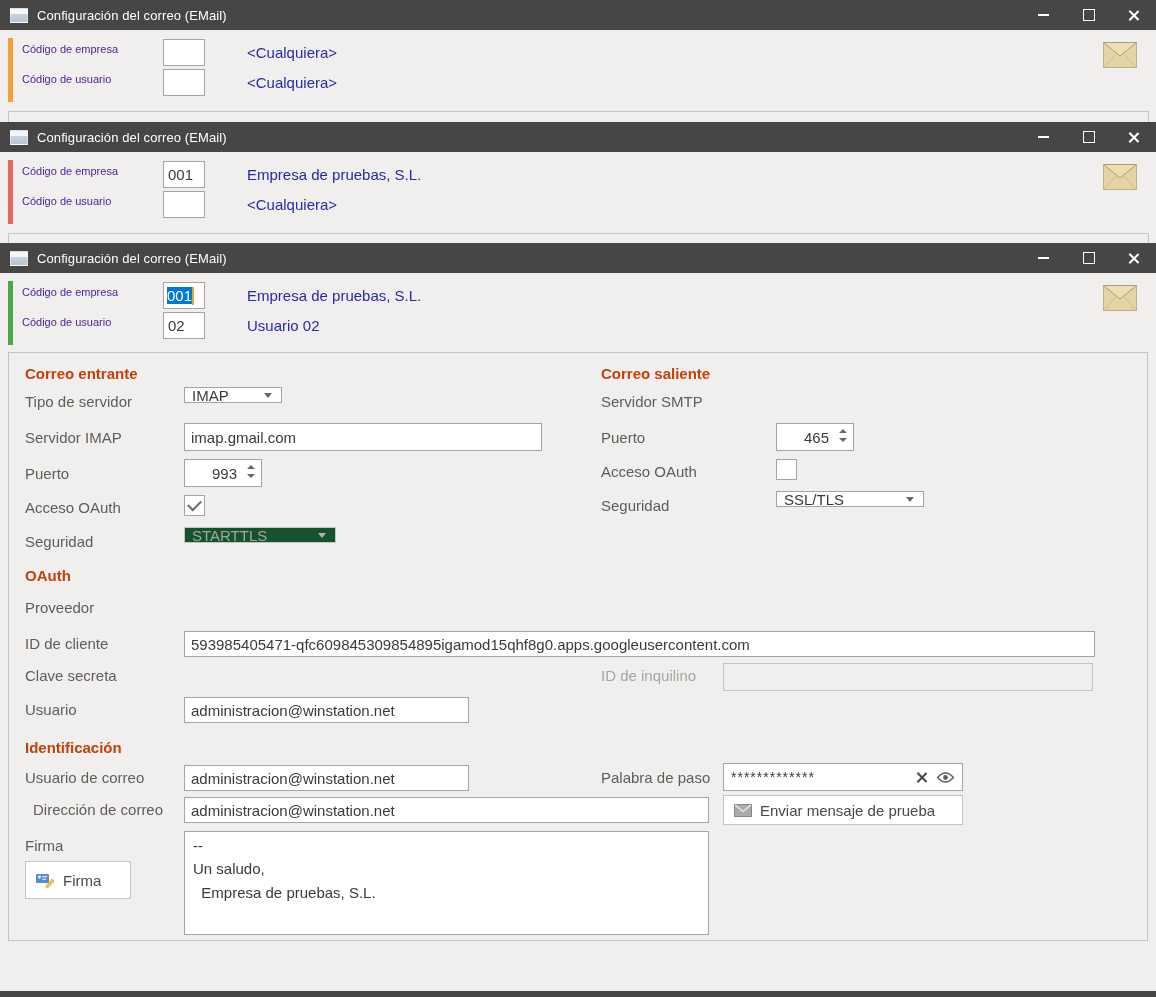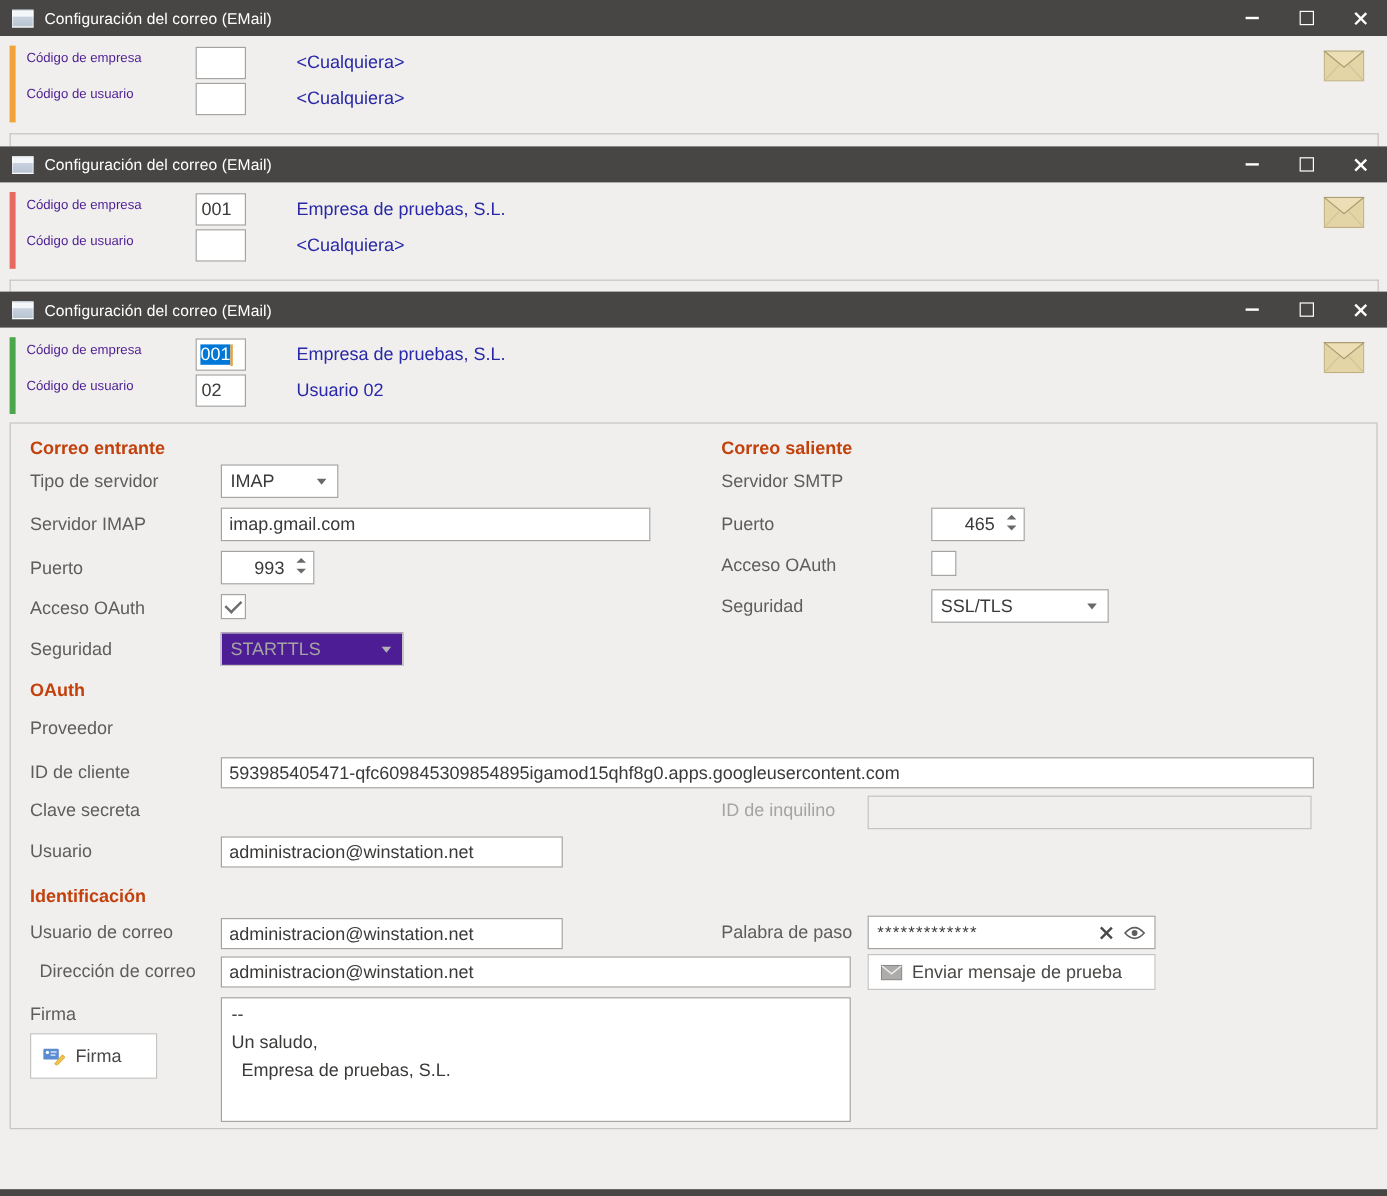--- a/index.html
+++ b/index.html
@@ -37,23 +37,23 @@
 
   
   .panel { position:absolute; left:8px; top:109px; width:1140px; height:589px; border:1px solid #c6c4c2; background:#f1efed; box-sizing:border-box; }
   .sect { position:absolute; font-size:15px; font-weight:bold; color:#c2410c; white-space:nowrap; }
   .lbl { position:absolute; font-size:15px; color:#5f5d5b; white-space:nowrap; }
   .lbl.dis { color:#a6a4a2; }
   .inp { position:absolute; height:26px; background:#fff; border:1px solid #a6a4a2; font:15px "Liberation Sans",sans-serif; color:#3b3a39; padding:0 6px; box-sizing:border-box; }
   .h28 { height:28px; }
   .inp:disabled,.inp.dis { background:#f1efed; border-color:#c6c4c2; color:#a19f9d; }
 
-  .combo { position:absolute; height:28px; background:#fff; border:1px solid #a6a4a2; box-sizing:border-box; display:flex; align-items:center; padding-left:7px; font-size:15px; color:#3b3a39; }
+  .combo { position:absolute; height:16px; background:#fff; border:1px solid #a6a4a2; box-sizing:border-box; display:flex; align-items:center; padding-left:7px; font-size:15px; color:#3b3a39; }
   .combo .tri { position:absolute; right:9px; top:50%; margin-top:-2px; width:0; height:0; border-left:4px solid transparent; border-right:4px solid transparent; border-top:5px solid #6b6966; }
-  .combo.dis { background:#4c1d95; border-color:#c6c4c2; color:#a6a4a2; }
+  .combo.dis { background:#14532d; border-color:#c6c4c2; color:#a6a4a2; }
   .combo.dis .tri { border-top-color:#b5b3b1; }
 
   .spinbox { position:absolute; width:78px; height:28px; }
   .spinbox input { width:100%; height:100%; border:1px solid #a6a4a2; background:#fff; text-align:right; padding-right:24px; font:15px "Liberation Sans",sans-serif; color:#3b3a39; box-sizing:border-box; }
   .spin-arrows { position:absolute; right:7px; top:6px; display:flex; flex-direction:column; gap:5px; }
   .tri-up { width:0; height:0; border-left:4px solid transparent; border-right:4px solid transparent; border-bottom:4px solid #6b6966; }
   .tri-dn { width:0; height:0; border-left:4px solid transparent; border-right:4px solid transparent; border-top:4px solid #6b6966; }
 
   .chk { position:absolute; width:21px; height:21px; background:#fff; border:1px solid #a6a4a2; box-sizing:border-box; }
   .chk .mark { position:absolute; left:3px; top:4px; width:11px; height:6px; border-left:2px solid #6f6d6b; border-bottom:2px solid #6f6d6b; transform:rotate(-45deg); }

